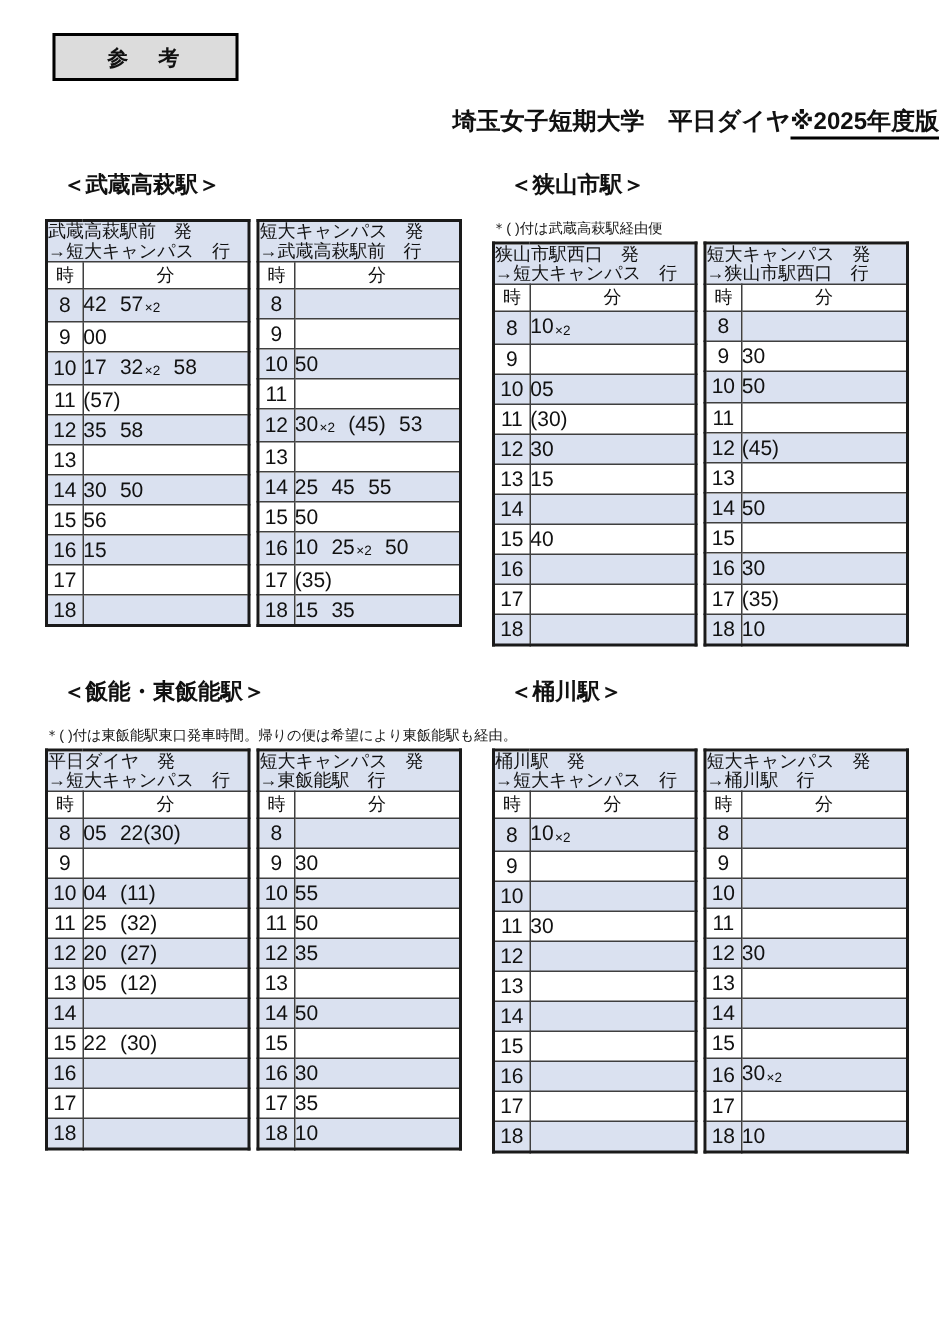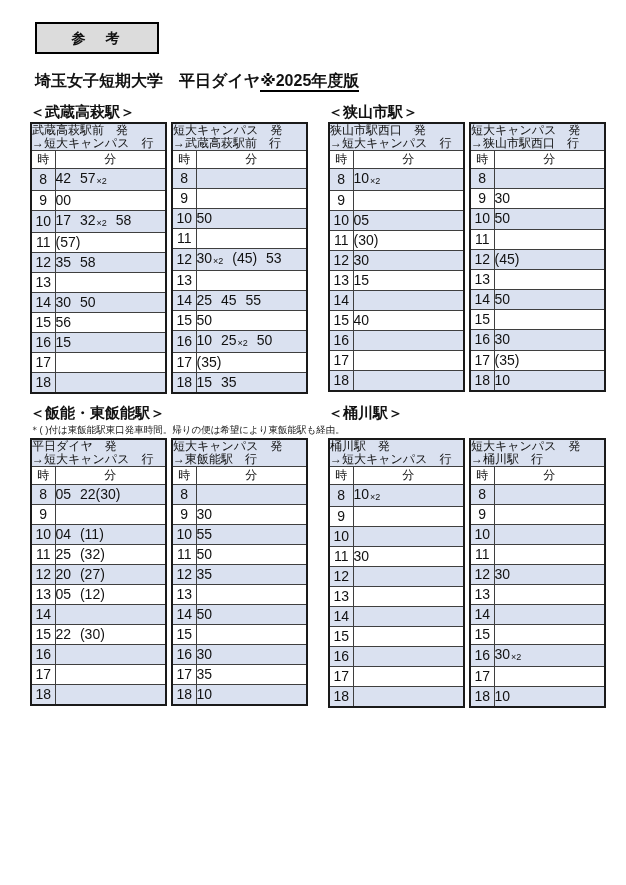--- a/index.html
+++ b/index.html
@@ -16,30 +16,30 @@
     width:626px;height:885px;background:#ffffff;position:relative;
     font-family:"Liberation Sans","DejaVu Sans",sans-serif;color:var(--ink);
     overflow:hidden;margin:0 auto;
   }
   .ref-box{
     display:inline-block;margin:22px 0 0 35px;width:120px;height:28px;
     line-height:28px;text-align:center;background:var(--refbox-bg);
     border:2px solid #000;font-weight:bold;font-size:14px;letter-spacing:3px;
   }
   .page-title{
-    margin:17px 0 0 35px;font-size:16px;font-weight:bold;white-space:nowrap;
+    margin:17px 0 0 35px;font-size:16px;font-weight:bold;white-space:nowrap;text-align:right;
   }
   .page-title .edition{border-bottom:2px solid #000;padding-bottom:1px;}
   .grid{
     display:grid;grid-template-columns:278px 278px;column-gap:20px;row-gap:9px;
     margin:10px 0 0 30px;
   }
   .station-section{width:278px;}
   .station-heading{
-    margin:0;font-size:15px;font-weight:600;line-height:20px;height:20px;
+    margin:12px;font-size:15px;font-weight:600;line-height:20px;height:20px;
   }
   .station-note{
     font-size:9.5px;line-height:13px;height:13px;white-space:nowrap;
     color:#161616;margin-bottom:2px;
   }
   .pair{display:flex;gap:4px;}
   table.tt{
     border-collapse:collapse;table-layout:fixed;width:137px;
     border:2px solid var(--border-outer);
   }
@@ -209,20 +209,21 @@
               <tr class="alt">
                 <td class="hc">18</td>
                 <td class="mc">15 35</td>
               </tr>
             </tbody>
           </table>
         </div>
       </section>
       <section class="station-section">
         <h2 class="station-heading">＜狭山市駅＞</h2>
+        <div class="station-note">＊( )付は武蔵高萩駅経由便</div>
         <div class="pair">
           <table class="tt">
             <colgroup>
               <col class="chour">
               <col>
             </colgroup>
             <thead>
               <tr>
                 <th class="ttl" colspan="2">
                   <div>狭山市駅西口　発</div>

